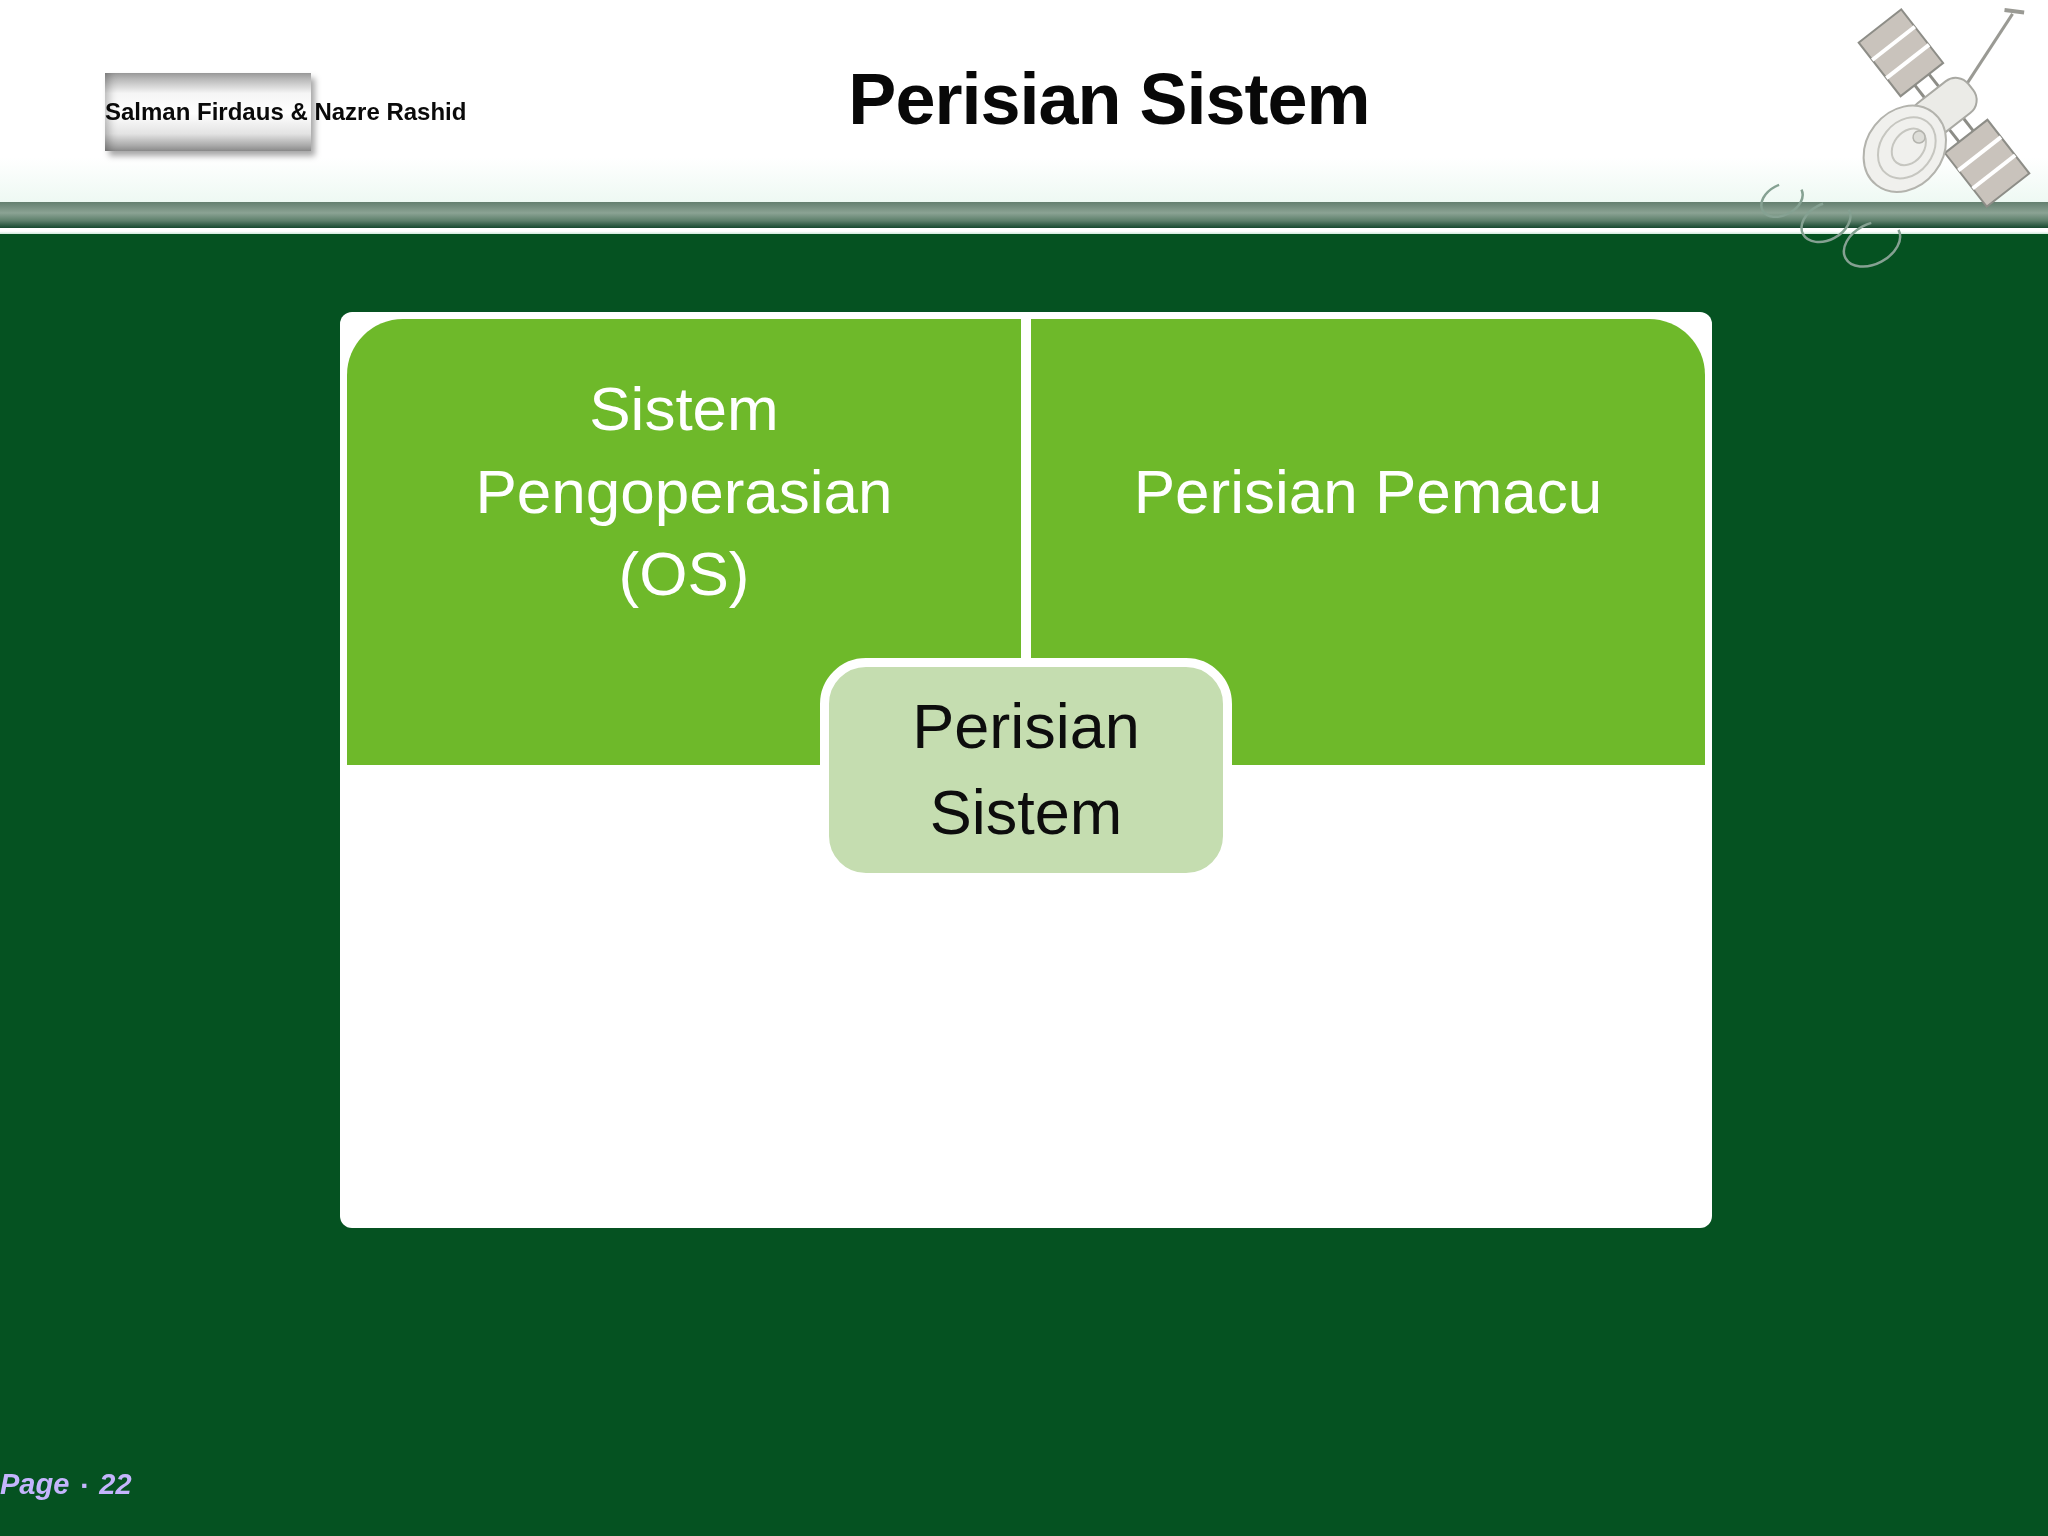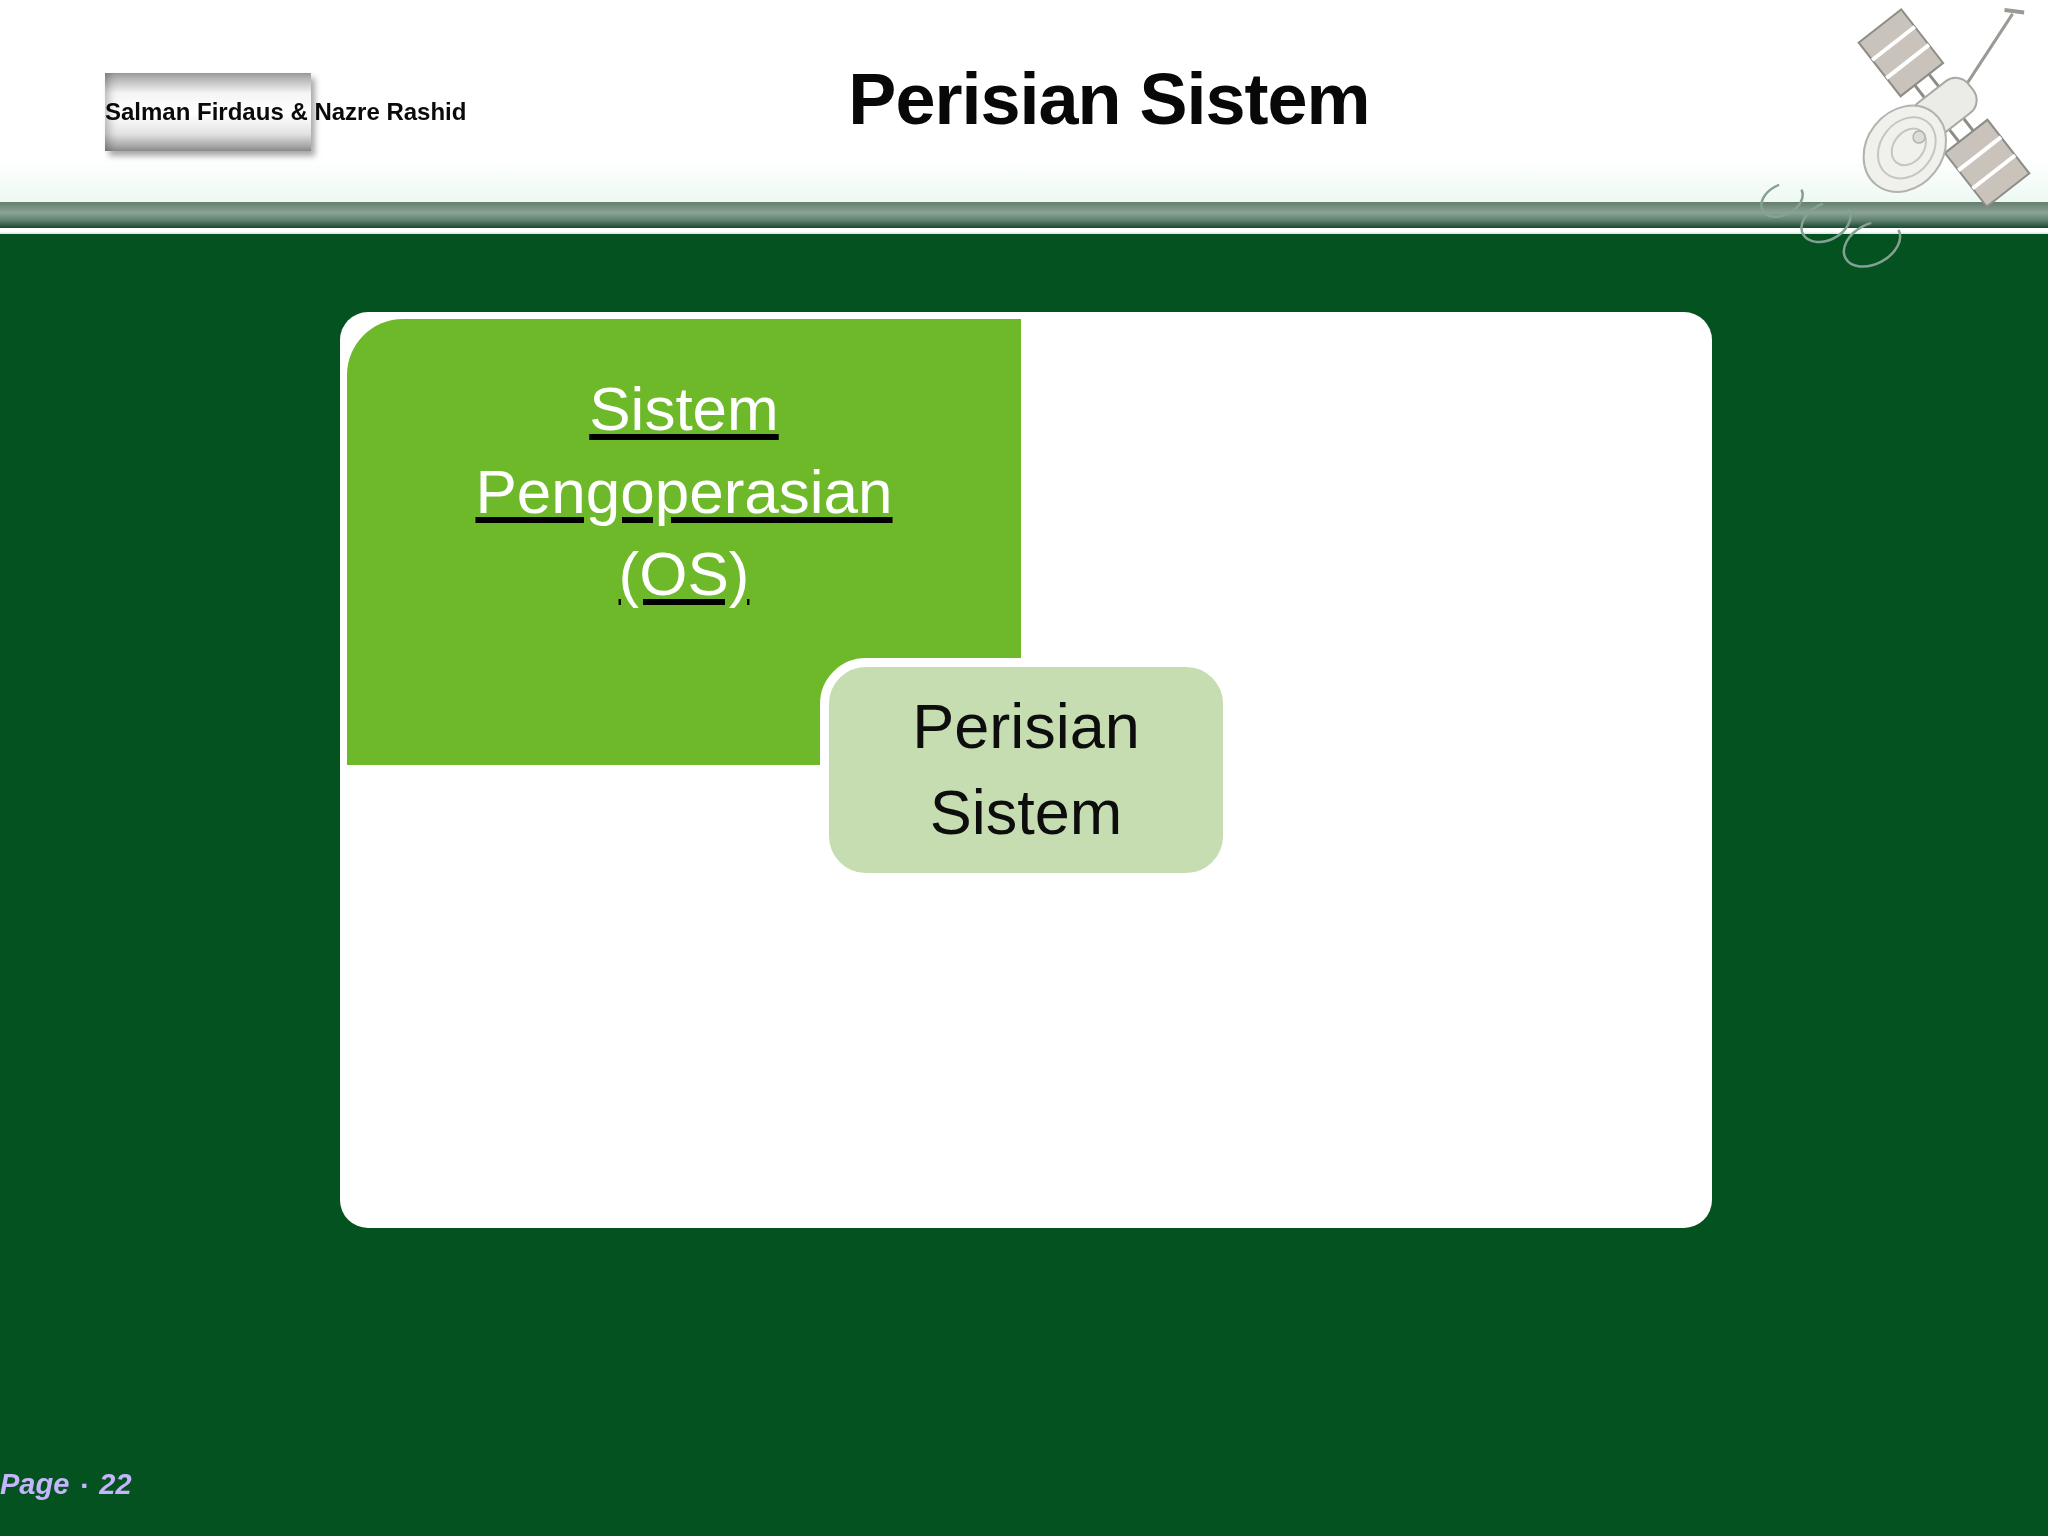--- a/index.html
+++ b/index.html
@@ -20,22 +20,22 @@
   .nameplate{position:absolute;left:105px;top:73px;width:206px;height:78px;
     background:linear-gradient(180deg,#9e9e9e 0%,#f5f5f5 26%,#ffffff 52%,#e3e3e3 78%,#8f8f8f 100%);
     box-shadow:4px 5px 6px rgba(0,0,0,0.35), inset 8px 0 8px -4px rgba(0,0,0,0.25);
     display:flex;align-items:center;justify-content:flex-start;}
   .nameplate .label{white-space:nowrap;font-size:24px;font-weight:700;color:#0a0a0a;}
 
   .satellite{position:absolute;top:0;right:0;width:300px;height:290px;z-index:6;}
 
   
   .grid{position:absolute;left:340px;top:312px;width:1372px;height:916px;
-    background:#ffffff;border-radius:28px;box-sizing:border-box;padding:7px;
-    display:grid;grid-template-columns:1fr 1fr;grid-template-rows:1fr 1fr;gap:10px;text-decoration:underline;}
+    background:#ffffff;border-radius:12px;box-sizing:border-box;padding:7px;
+    display:grid;grid-template-columns:1fr 1fr;grid-template-rows:1fr 1fr;gap:10px;}
   .quad{background:#6eb92a;display:flex;align-items:center;justify-content:center;
     text-align:center;color:#ffffff;font-size:62px;line-height:1.33;box-sizing:border-box;}
   .quad.tl{border-radius:56px 0 0 0;padding-bottom:100px;}
   .quad.tr{border-radius:0 56px 0 0;padding-bottom:100px;}
   .quad.bl{border-radius:0 0 0 56px;padding-top:100px;}
   .quad.br{border-radius:0 0 56px 0;padding-top:100px;}
   .quad .qlabel{display:block;}
   .qlabel.w520{max-width:520px;}
   .qlabel.w540{max-width:540px;}
 
@@ -98,20 +98,23 @@
         <ellipse cx="4" cy="2" rx="20" ry="15" fill="none" stroke="#c6c6c0" stroke-width="2"></ellipse>
         <circle cx="18" cy="4" r="6" fill="#dddDD8" stroke="#b3b3ad" stroke-width="1.5"></circle>
       </g>
     </g>
   </svg>
 
   <div class="grid">
     <div class="quad tl">
       <span class="qlabel w520">Sistem Pengoperasian (OS)</span>
     </div>
+    <div class="quad tr">
+      <span class="qlabel">Perisian Pemacu</span>
+    </div>
 
     <div class="center-box">
       <span class="clabel">Perisian Sistem</span>
     </div>
   </div>
 
   <div class="footer">
     <span>Page</span><span class="sep">▪</span><span>22</span>
   </div>
 

